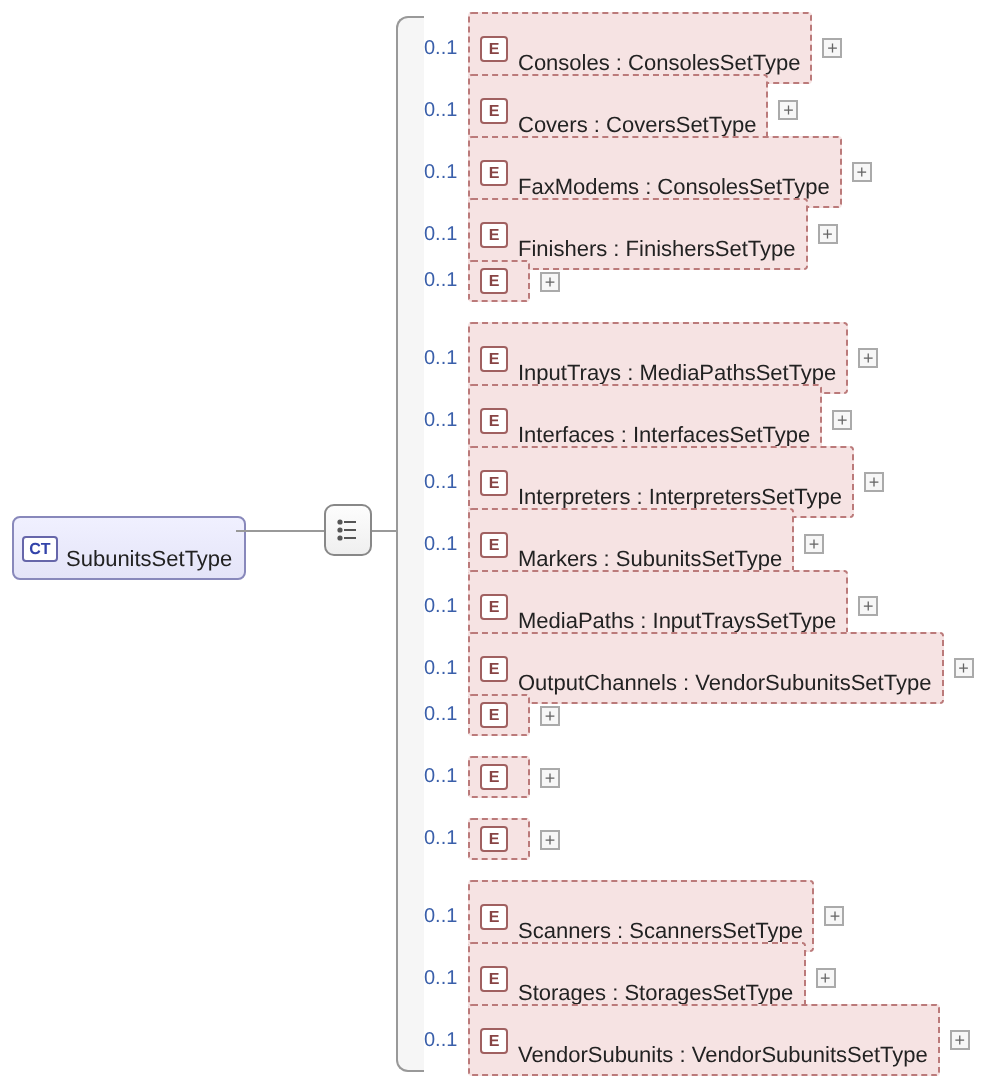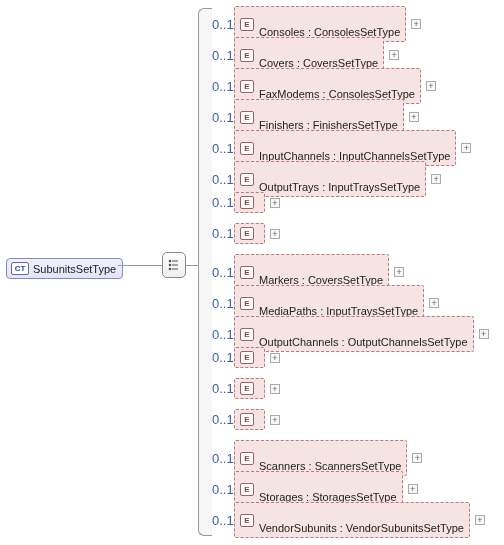--- a/index.html
+++ b/index.html
@@ -45,21 +45,21 @@
     width: 14px;
     height: 13px;
     border: 1px solid #a06060;
     border-radius: 2px;
     background: #fff;
     font-size: 8px;
     font-weight: bold;
     color: #884444;
     margin-right: 5px;
   }
-  .root-label { color: #222; }
+  .root-label { color: #222; margin-top: 12px; }
   .compositor {
     position: absolute;
     left: 162px;
     top: 252px;
     width: 24px;
     height: 26px;
     border: 1px solid #888;
     border-radius: 5px;
     background: linear-gradient(#fdfdfd,#efefef);
     display:flex;
@@ -94,21 +94,21 @@
     height: 1px;
     background: #999;
   }
   .child-row {
     position: absolute;
     left: 212px;
     display: flex;
     align-items: center;
   }
   .occ {
-    font-size: 13px;
+    font-size: 10px;
     color: #3a5faa;
     width: 18px;
     text-align: left;
     margin-right: 4px;
   }
   .elem-box {
     border: 1px dashed #bb7a7a;
     background: #f6e3e3;
     padding: 3px 5px;
     display: flex;
@@ -183,67 +183,68 @@
       <div class="elem-box">
         <span class="e-badge">E</span>
         <span class="elem-text">Finishers : FinishersSetType</span>
       </div>
       <div class="expand">+</div>
     </div>
     <div class="child-row" style="top: 130px;">
       <span class="occ">0..1</span>
       <div class="elem-box">
         <span class="e-badge">E</span>
-        <span class="elem-text">InputChannels : InputChannelsSetType</span>
       </div>
       <div class="expand">+</div>
     </div>
     <div class="child-row" style="top: 161px;">
       <span class="occ">0..1</span>
       <div class="elem-box">
         <span class="e-badge">E</span>
-        <span class="elem-text">OutputTrays : InputTraysSetType</span>
+        <span class="elem-text">InputTrays : MediaPathsSetType</span>
       </div>
       <div class="expand">+</div>
     </div>
     <div class="child-row" style="top: 192px;">
       <span class="occ">0..1</span>
       <div class="elem-box">
         <span class="e-badge">E</span>
+        <span class="elem-text">Interfaces : InterfacesSetType</span>
       </div>
       <div class="expand">+</div>
     </div>
     <div class="child-row" style="top: 223px;">
       <span class="occ">0..1</span>
       <div class="elem-box">
         <span class="e-badge">E</span>
+        <span class="elem-text">Interpreters : InterpretersSetType</span>
       </div>
       <div class="expand">+</div>
     </div>
     <div class="child-row" style="top: 254px;">
       <span class="occ">0..1</span>
       <div class="elem-box">
         <span class="e-badge">E</span>
-        <span class="elem-text">Markers  : CoversSetType</span>
+        <span class="elem-text">Markers  : SubunitsSetType</span>
       </div>
       <div class="expand">+</div>
     </div>
     <div class="child-row" style="top: 285px;">
       <span class="occ">0..1</span>
       <div class="elem-box">
         <span class="e-badge">E</span>
         <span class="elem-text">MediaPaths : InputTraysSetType</span>
       </div>
       <div class="expand">+</div>
     </div>
     <div class="child-row" style="top: 316px;">
       <span class="occ">0..1</span>
       <div class="elem-box">
         <span class="e-badge">E</span>
-        <span class="elem-text">OutputChannels : OutputChannelsSetType</span>
+        <span class="elem-text">OutputChannels : VendorSubunitsSetType</span>
       </div>
       <div class="expand">+</div>
     </div>
     <div class="child-row" style="top: 347px;">
       <span class="occ">0..1</span>
       <div class="elem-box">
         <span class="e-badge">E</span>
       </div>
       <div class="expand">+</div>
     </div>

